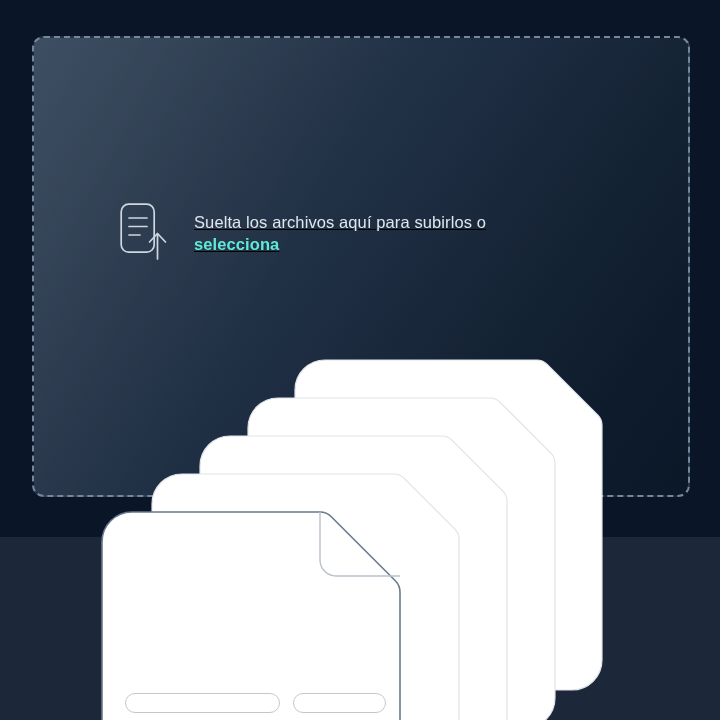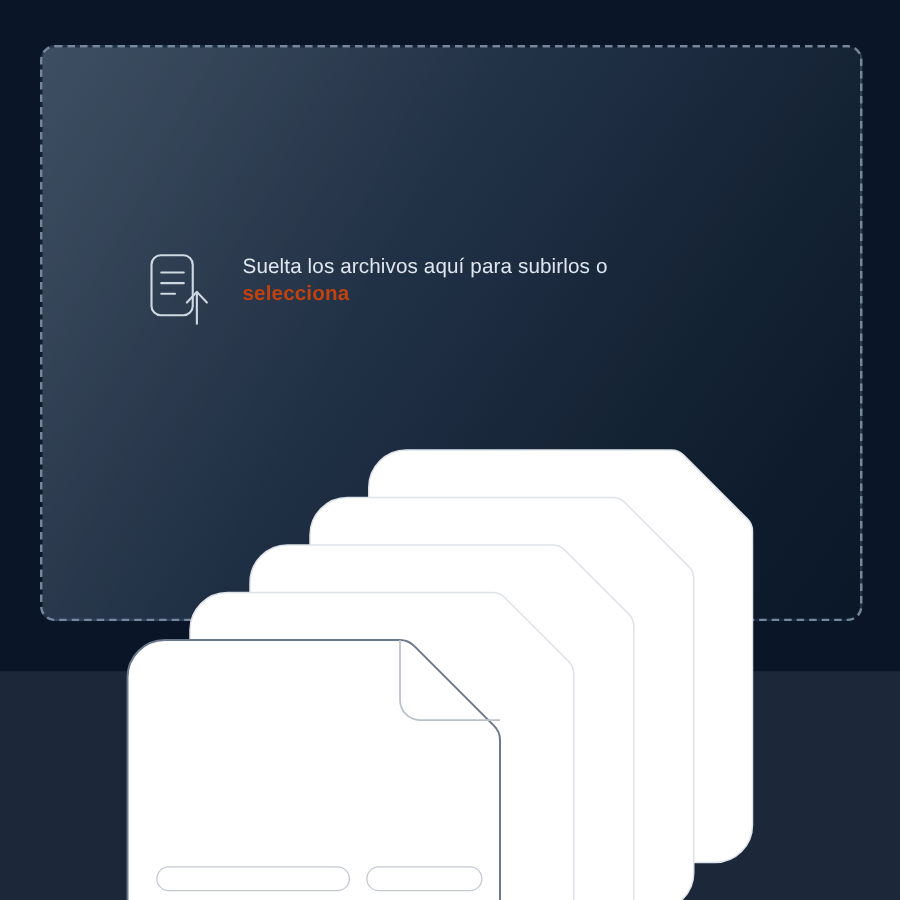--- a/index.html
+++ b/index.html
@@ -49,32 +49,33 @@
       rgba(255,255,255,0.028) 18%,
       rgba(255,255,255,0.0) 42%,
       rgba(255,255,255,0.0) 100%);
     pointer-events:none;
   }
 
   
   .prompt {
     position:absolute;
     left:118px; top:202px;
-    display:flex; align-items:flex-start; gap:22px;
+    display:flex; align-items:center; gap:22px;
     z-index:4;
+    text-decoration:underline;
   }
   .upload-icon { width:54px; height:62px; flex:0 0 auto; display:block; }
   .prompt-text {
     color:#e7ecf2;
     font-size:16.5px;
     line-height:22px;
     letter-spacing:0.1px;
     white-space:nowrap;
   }
-  .prompt-text .strong { display:block; font-weight:bold; color:#c2410c; }
+  .prompt-text .strong { display:block; font-weight:bold; color:#5eead4; }
   .prompt-text .light  { display:block; font-weight:normal; color:#dfe6ee; }
 
   
   .cards { position:absolute; left:0; top:0; width:720px; height:720px; }
   .card { position:absolute; display:block; }
 
   
   .pill {
     position:absolute;
     border:1.6px solid #c2c8d0;

